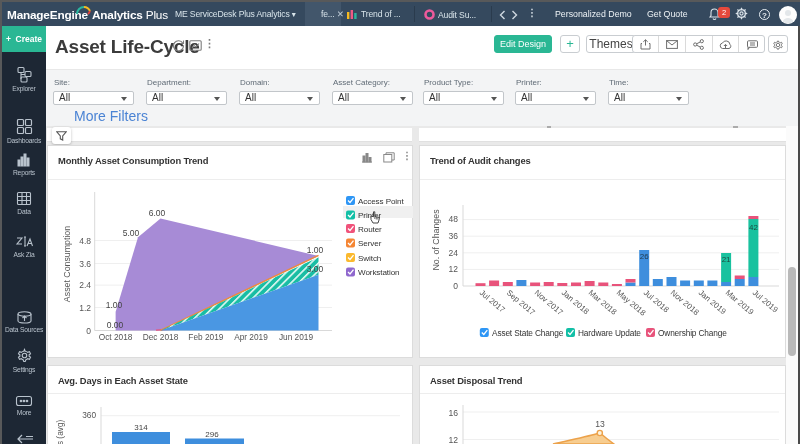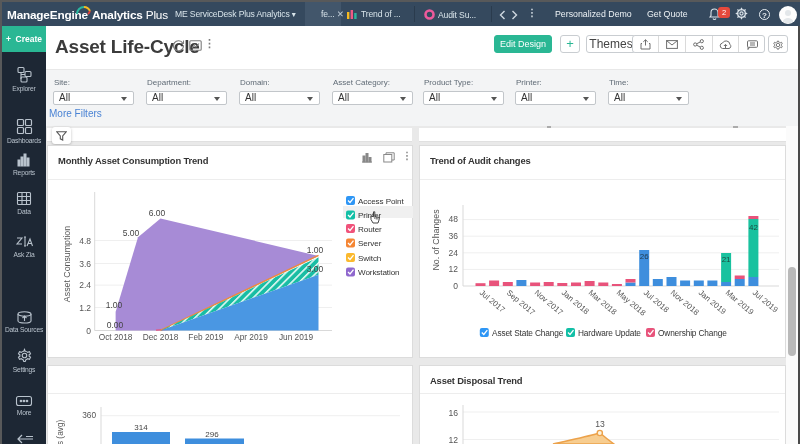--- a/index.html
+++ b/index.html
@@ -20,21 +20,21 @@
 
 #header { left:46px; top:26px; width:754px; height:43px; background:#fff; }
 #title { left:55px; top:36px; font-size:19px; font-weight:bold; color:#3b3b3b; letter-spacing:-0.2px; }
 #subtitle { left:55px; top:52.5px; font-size:8.3px; color:#9b9b9b; letter-spacing:-0.1px; }
 .hbtn { position:absolute; top:35px; height:18px; border:1px solid #c9cdd1; border-radius:3px; background:#fff; }
 
 #filters { left:46px; top:69px; width:754px; height:57px; background:#f3f4f5; border-top:1px solid #e8e8e8; }
 .flabel { position:absolute; top:78px; font-size:8px; color:#5f6a75; }
 .fsel { position:absolute; top:91px; width:81px; height:14px; background:#fff; border:1px solid #c2c6ca; border-radius:2px; font-size:10px; color:#333; line-height:12px; padding-left:5px; }
 .fsel:after { content:""; position:absolute; right:6px; top:5px; border-left:3.5px solid transparent; border-right:3.5px solid transparent; border-top:4px solid #555; }
-#moreFilters { left:49px; top:108px; font-size:10px; color:#4a83d4; }
+#moreFilters { left:74px; top:108px; font-size:14px; color:#4a83d4; }
 
 #canvas { left:46px; top:126px; width:754px; height:318px; background:#e9e9e9; }
 .card { position:absolute; background:#fff; border:1px solid #dcdcdc; }
 .ctitle { position:absolute; left:10px; top:9px; font-size:9.4px; font-weight:bold; color:#333; letter-spacing:-0.15px; }
 .csep { position:absolute; left:0; width:100%; height:1px; background:#ededed; }
 #scrolltrack { left:786px; top:126px; width:12px; height:318px; background:#fbfbfb; }
 #scrollthumb { left:788px; top:267px; width:8px; height:89px; background:#b9b9b9; border-radius:4px; }
 </style>
 </head>
 <body>
@@ -255,20 +255,21 @@
     <svg class="abs" style="left:322px;top:65px;" width="11" height="13" viewBox="0 0 11 13">
       <path d="M3.5,0.8 L4.8,0.8 L4.8,5.5 L9.5,6.5 L9,9 L8,12 L3,12 L1,8.5 L1,5 L3.5,5.8 Z" fill="#fff" stroke="#333" stroke-width="0.9"></path>
       <path d="M4.8,5.5 L4.8,8 M6.3,6 L6.3,8.5 M7.8,6.5 L7.8,8.5" stroke="#333" stroke-width="0.7"></path>
     </svg>
   </div>
   <div class="abs card" id="card2" style="left:419px;top:145px;width:367px;height:213px;">
     <div class="ctitle">Trend of Audit changes</div>
     <div class="csep" style="top:33px;"></div>
   </div>
   <div class="abs card" id="card3" style="left:47px;top:365px;width:366px;height:85px;">
+    <div class="ctitle">Avg. Days in Each Asset State</div>
     <div class="csep" style="top:27px;"></div>
   </div>
   <div class="abs card" id="card4" style="left:419px;top:365px;width:367px;height:85px;">
     <div class="ctitle">Asset Disposal Trend</div>
     <div class="csep" style="top:27px;"></div>
   </div>
   <svg class="abs" id="chart1" style="left:47px;top:178px;" width="364" height="178" viewBox="47 178 364 178">
     <defs>
       <pattern id="hatch" patternUnits="userSpaceOnUse" width="5.4" height="5.4" patternTransform="rotate(45)">
         <rect width="5.4" height="5.4" fill="#19bda4"></rect>

